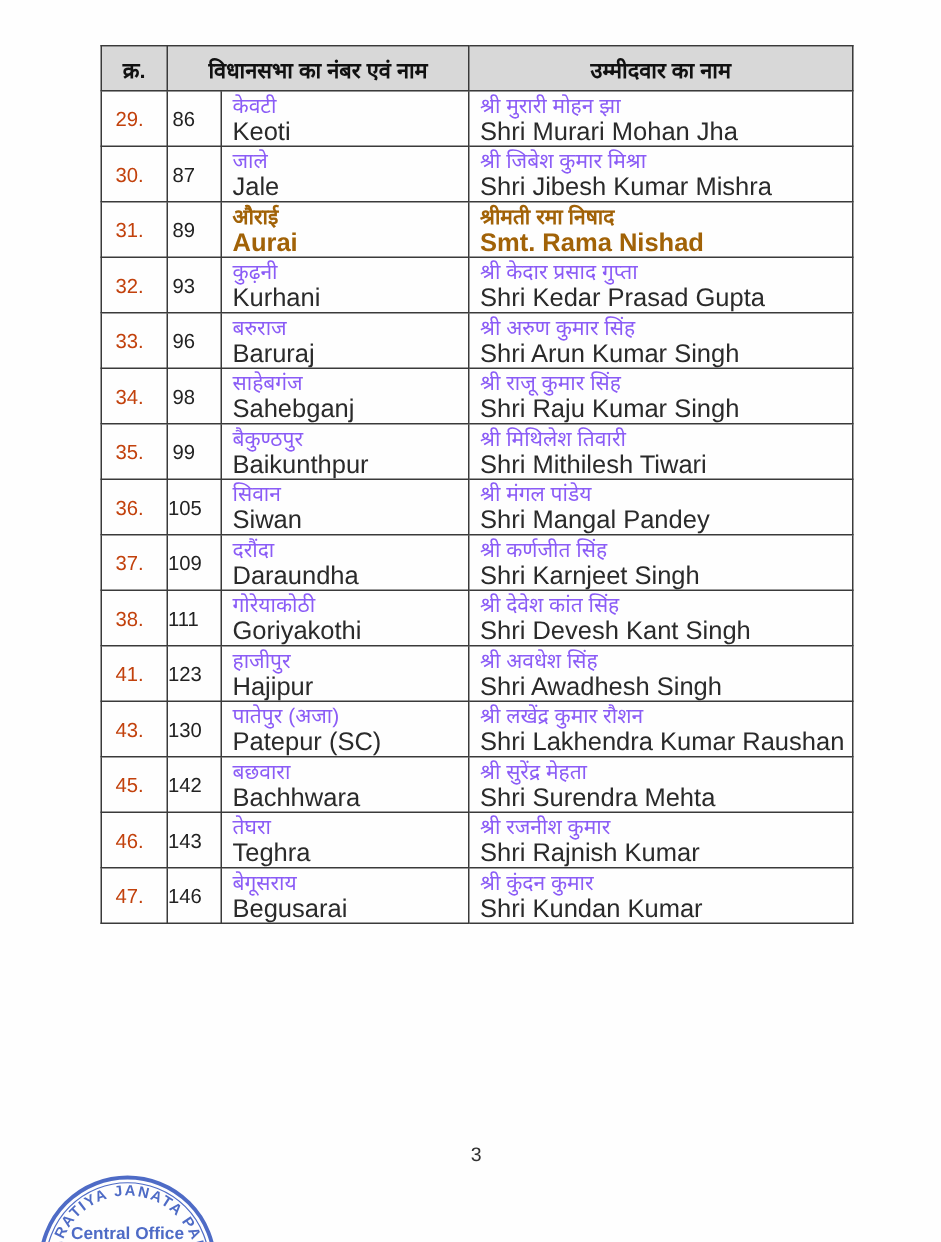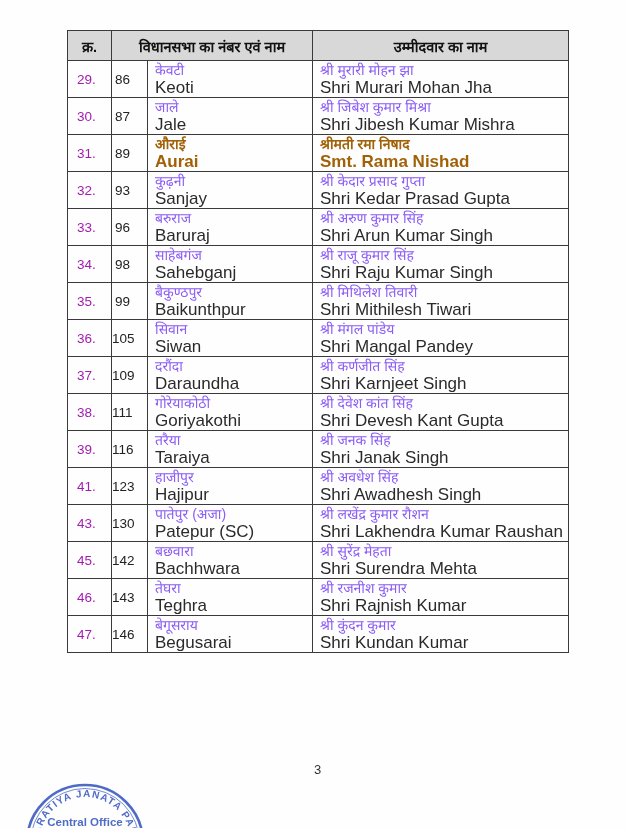--- a/index.html
+++ b/index.html
@@ -34,21 +34,21 @@
     text-align: center;
     vertical-align: middle;
     color: #111;
     margin-left: 48px;
   }
   tbody td { height: 36px; vertical-align: middle; }
   td.c-serial {
     text-align: left;
     padding-left: 9px;
     font-size: 13.5px;
-    color: #a21caf;
+    color: #c2410c;
   }
   td.c-number {
     text-align: right;
     padding-right: 17px;
     font-size: 13.5px;
     color: #222;
   }
   td.c-const, td.c-cand { padding: 1px 4px 1px 7px; }
   .hi {
     font-size: 14px;
@@ -133,21 +133,21 @@
           <td class="c-cand">
             <div class="hi">श्रीमती रमा निषाद</div>
             <div class="en">Smt. Rama Nishad</div>
           </td>
         </tr>
         <tr>
           <td class="c-serial">32.</td>
           <td class="c-number">93</td>
           <td class="c-const">
             <div class="hi">कुढ़नी</div>
-            <div class="en">Sanjay</div>
+            <div class="en">Kurhani</div>
           </td>
           <td class="c-cand">
             <div class="hi">श्री केदार प्रसाद गुप्ता</div>
             <div class="en">Shri Kedar Prasad Gupta</div>
           </td>
         </tr>
         <tr>
           <td class="c-serial">33.</td>
           <td class="c-number">96</td>
           <td class="c-const">
@@ -209,33 +209,21 @@
         </tr>
         <tr>
           <td class="c-serial">38.</td>
           <td class="c-number">111</td>
           <td class="c-const">
             <div class="hi">गोरेयाकोठी</div>
             <div class="en">Goriyakothi</div>
           </td>
           <td class="c-cand">
             <div class="hi">श्री देवेश कांत सिंह</div>
-            <div class="en">Shri Devesh Kant Gupta</div>
-          </td>
-        </tr>
-        <tr>
-          <td class="c-serial">39.</td>
-          <td class="c-number">116</td>
-          <td class="c-const">
-            <div class="hi">तरैया</div>
-            <div class="en">Taraiya</div>
-          </td>
-          <td class="c-cand">
-            <div class="hi">श्री जनक सिंह</div>
-            <div class="en">Shri Janak Singh</div>
+            <div class="en">Shri Devesh Kant Singh</div>
           </td>
         </tr>
         <tr>
           <td class="c-serial">41.</td>
           <td class="c-number">123</td>
           <td class="c-const">
             <div class="hi">हाजीपुर</div>
             <div class="en">Hajipur</div>
           </td>
           <td class="c-cand">

